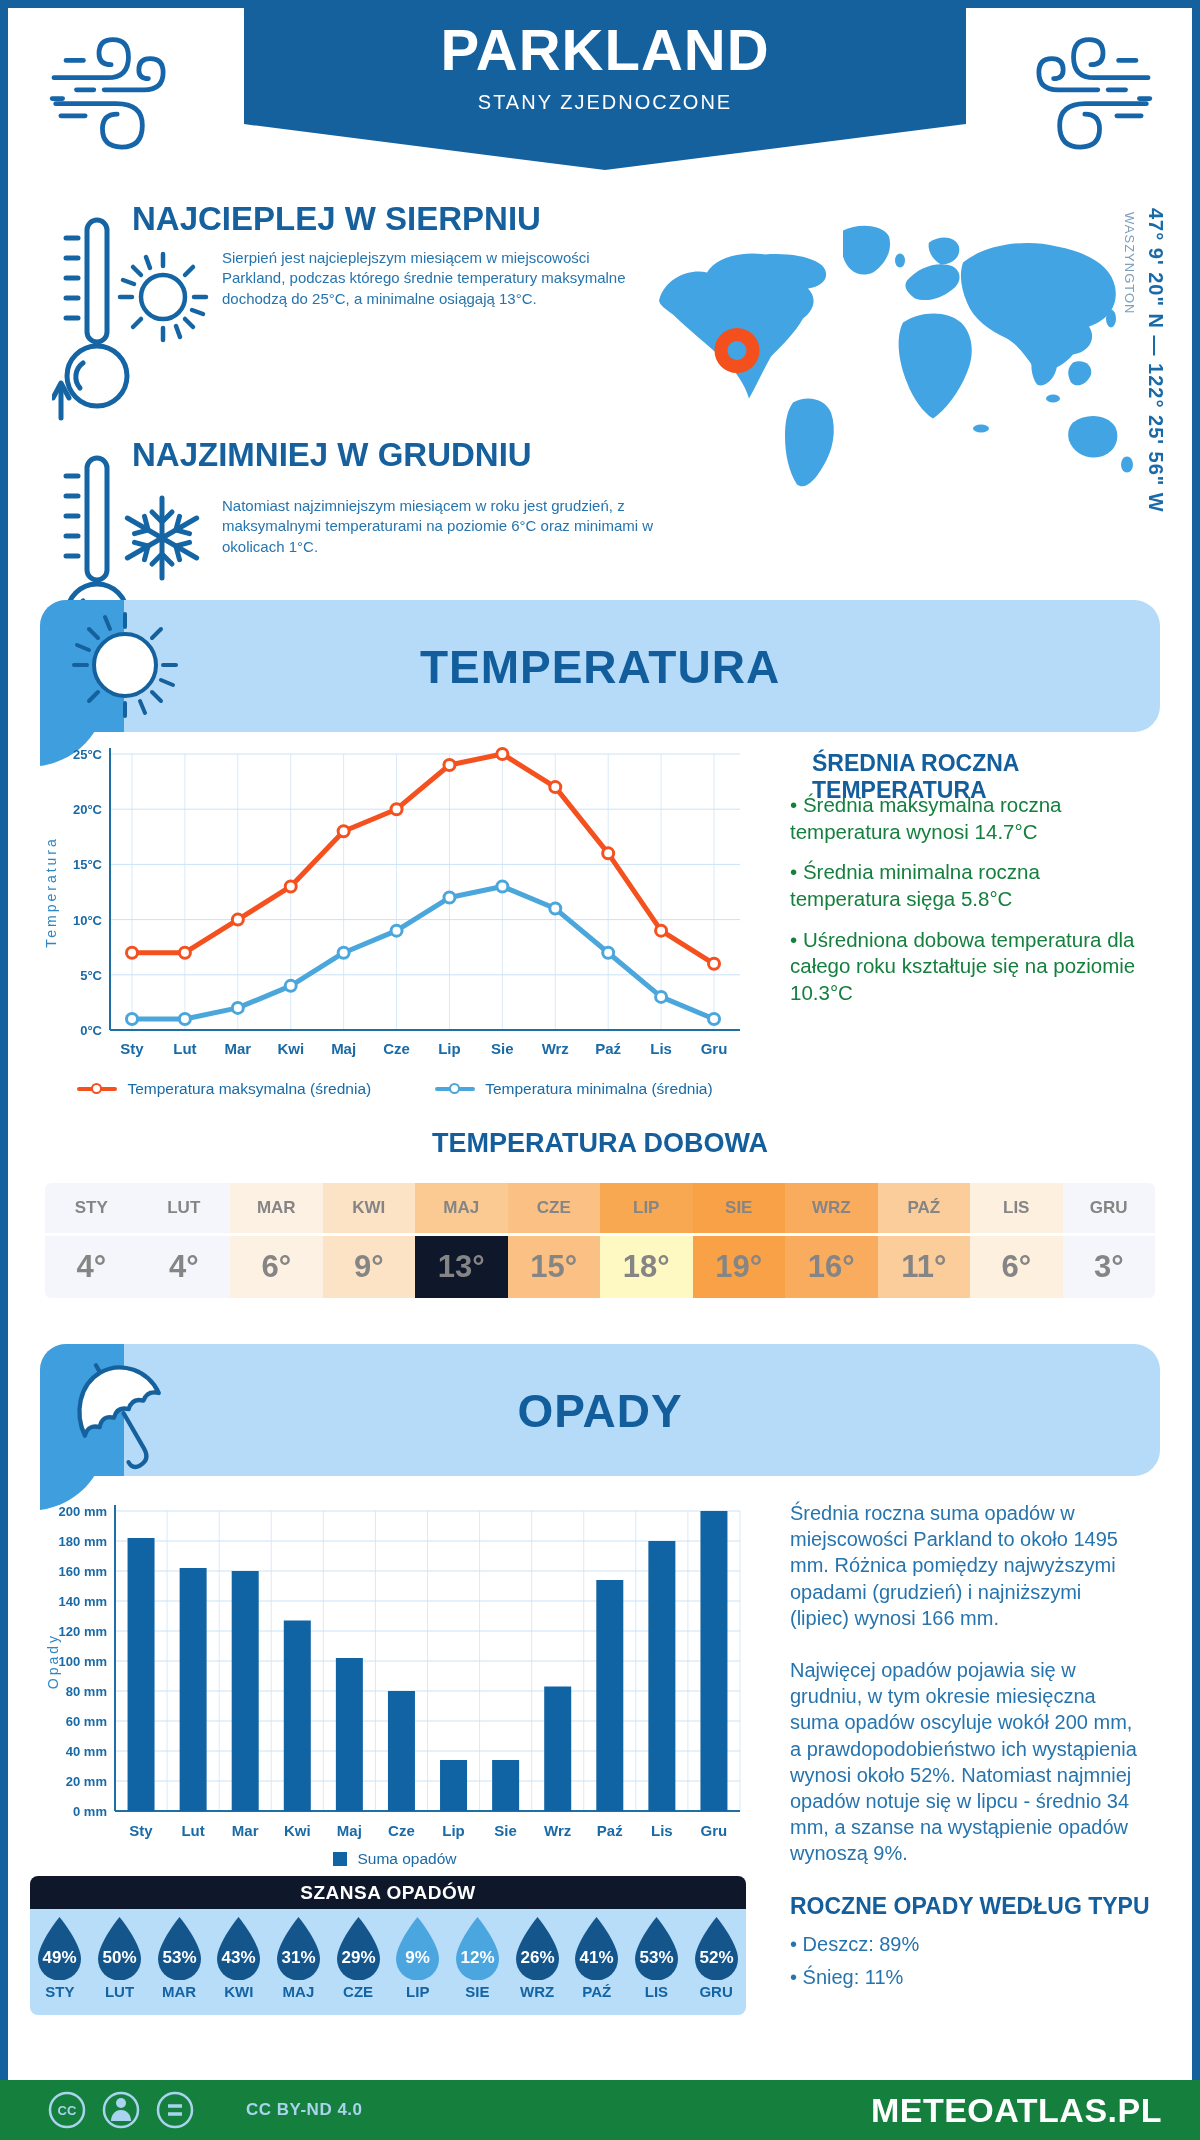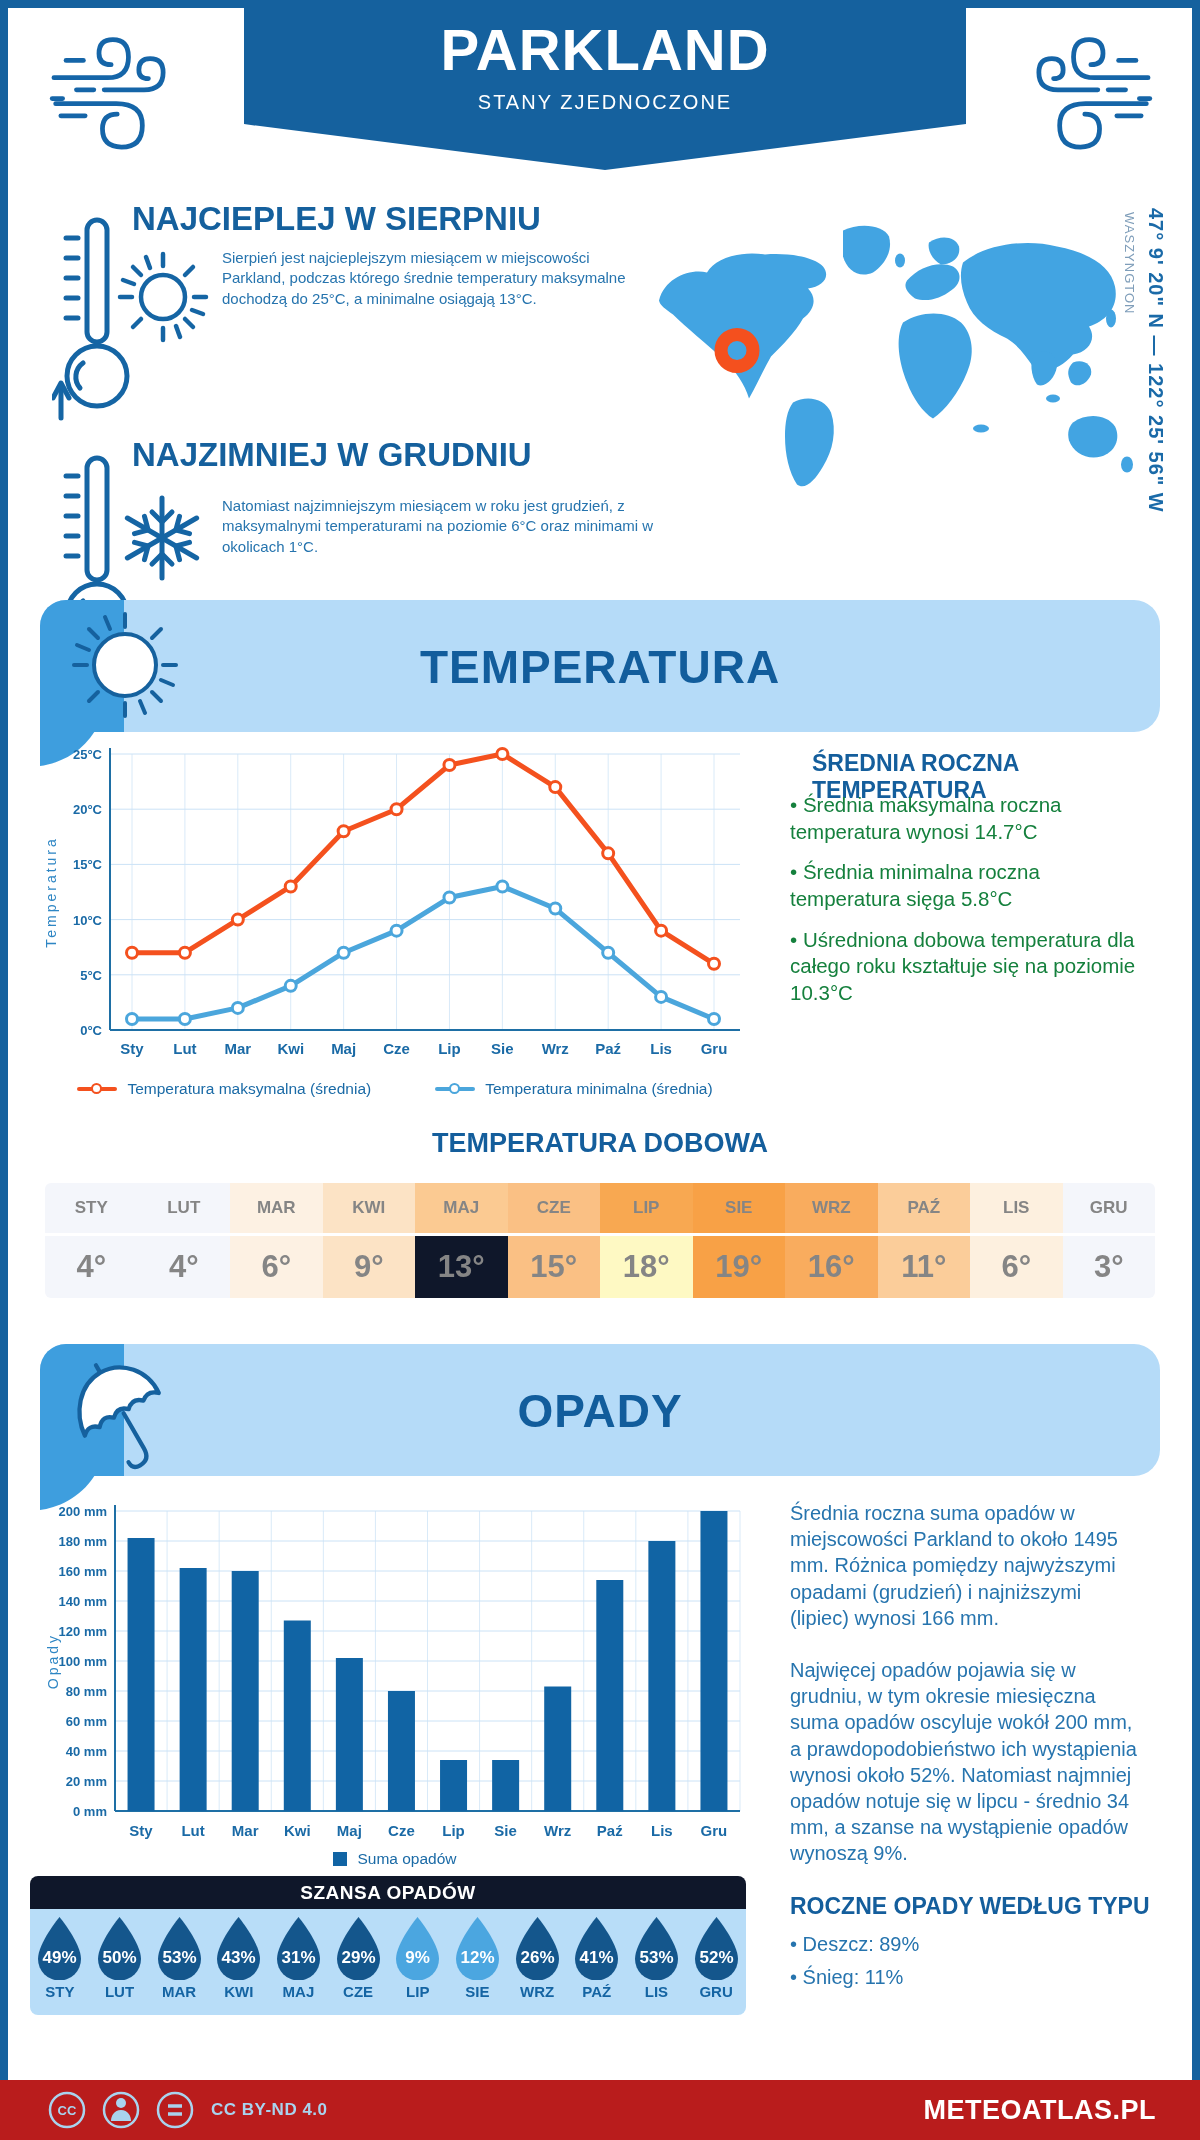--- a/index.html
+++ b/index.html
@@ -57,24 +57,24 @@
   
   .chance-band{width:716px;height:33px;background:#0f172a;border-radius:8px 8px 0 0;
     display:flex;align-items:center;justify-content:center;color:#fff;font-weight:bold;
     font-size:19px;letter-spacing:0.5px;}
   .chance-panel{width:716px;height:106px;background:#B8DDF8;border-radius:0 0 8px 8px;
     display:flex;justify-content:space-around;align-items:flex-start;padding-top:7px;box-sizing:border-box;}
   .drop-cell{display:flex;flex-direction:column;align-items:center;width:56px;}
   .drop-month{margin-top:3px;color:#1464A3;font-weight:bold;font-size:15px;}
 
   
-  .footer{left:0;top:2080px;width:1200px;height:60px;background:#b91c1c;
-    display:flex;align-items:center;}
+  .footer{left:0;top:2080px;width:1200px;height:60px;background:#15803d;
+    display:flex;align-items:center;gap:35px;}
   .license{margin-left:14px;color:#A9D3EE;font-weight:bold;font-size:17px;letter-spacing:0.5px;}
-  .brand{position:absolute;right:44px;color:#ffffff;font-weight:bold;font-size:27px;letter-spacing:0.5px;}
+  .brand{position:absolute;right:38px;color:#ffffff;font-weight:bold;font-size:34px;letter-spacing:0.5px;}
 </style>
 </head>
 <body>
 
 <div class="page">
 
   <div class="abs edge" style="left:0;top:0;width:1200px;height:8px;"></div>
   <div class="abs edge" style="left:0;top:0;width:8px;height:2140px;"></div>
   <div class="abs edge" style="left:1192px;top:0;width:8px;height:2140px;"></div>
 

